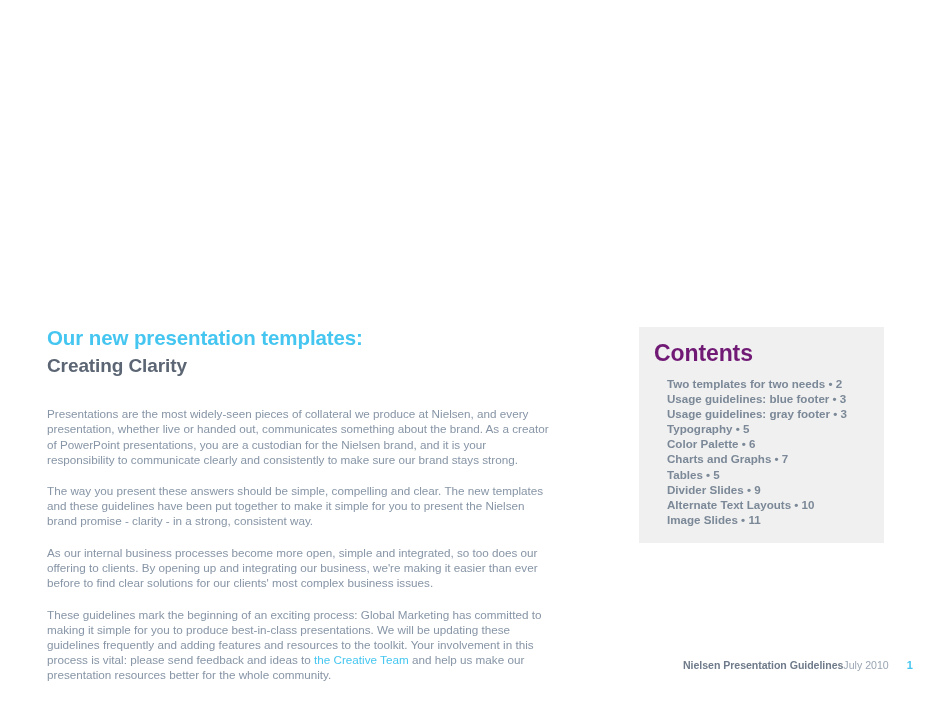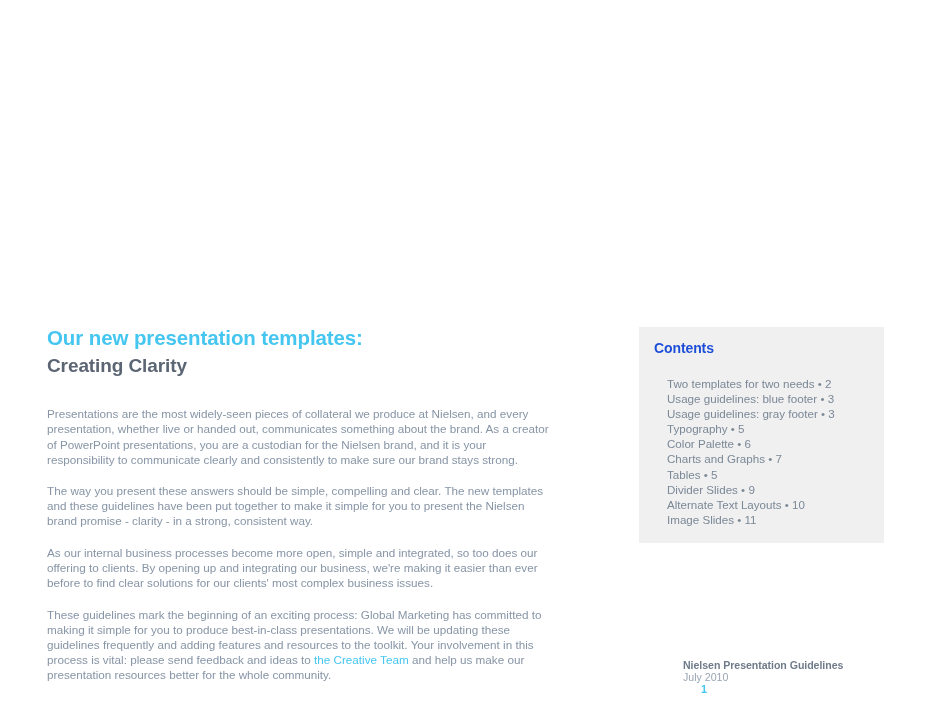--- a/index.html
+++ b/index.html
@@ -79,52 +79,52 @@
     top: 327px;
     width: 245px;
     height: 216px;
     background: #f0f0f0;
   }
 
   .contents-heading {
     position: absolute;
     left: 15px;
     top: 13px;
-    font-size: 14px;
+    font-size: 23px;
     font-weight: bold;
-    color: #1d4ed8;
+    color: #701a75;
     letter-spacing: -0.1px;
     margin: 0;
   }
 
   .contents-list {
     position: absolute;
     left: 28px;
     top: 49px;
     margin: 0;
     padding: 0;
     list-style: none;
   }
 
   .contents-list li {
     font-size: 11.6px;
     line-height: 15.1px;
     color: #7b8897;
     white-space: nowrap;
+    font-weight: bold;
   }
 
   
   .footer {
     position: absolute;
     left: 683px;
     top: 659px;
     display: flex;
     align-items: flex-start;
     white-space: nowrap;
-    flex-direction: column;
   }
 
   .footer-brand {
     font-size: 10.6px;
     font-weight: bold;
     color: #6f7b8a;
     letter-spacing: -0.05px;
   }
 
   .footer-date {

